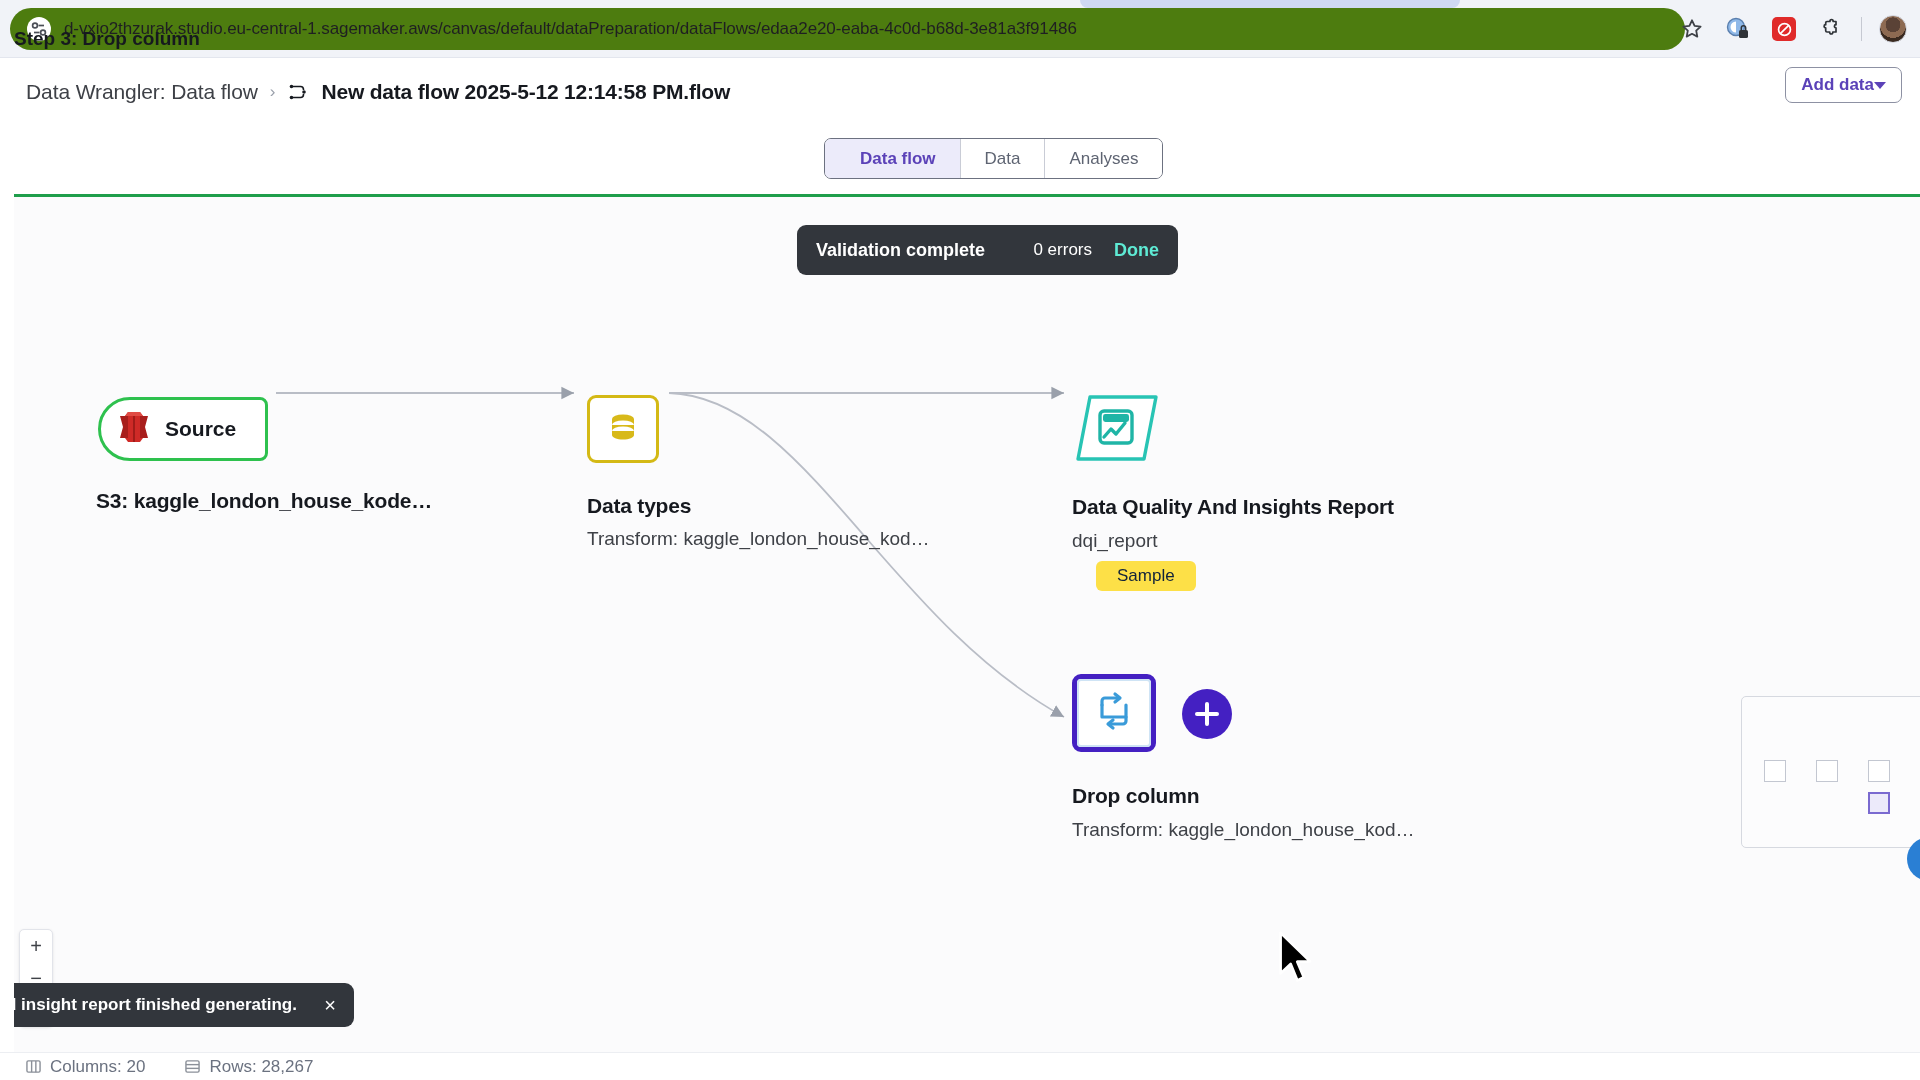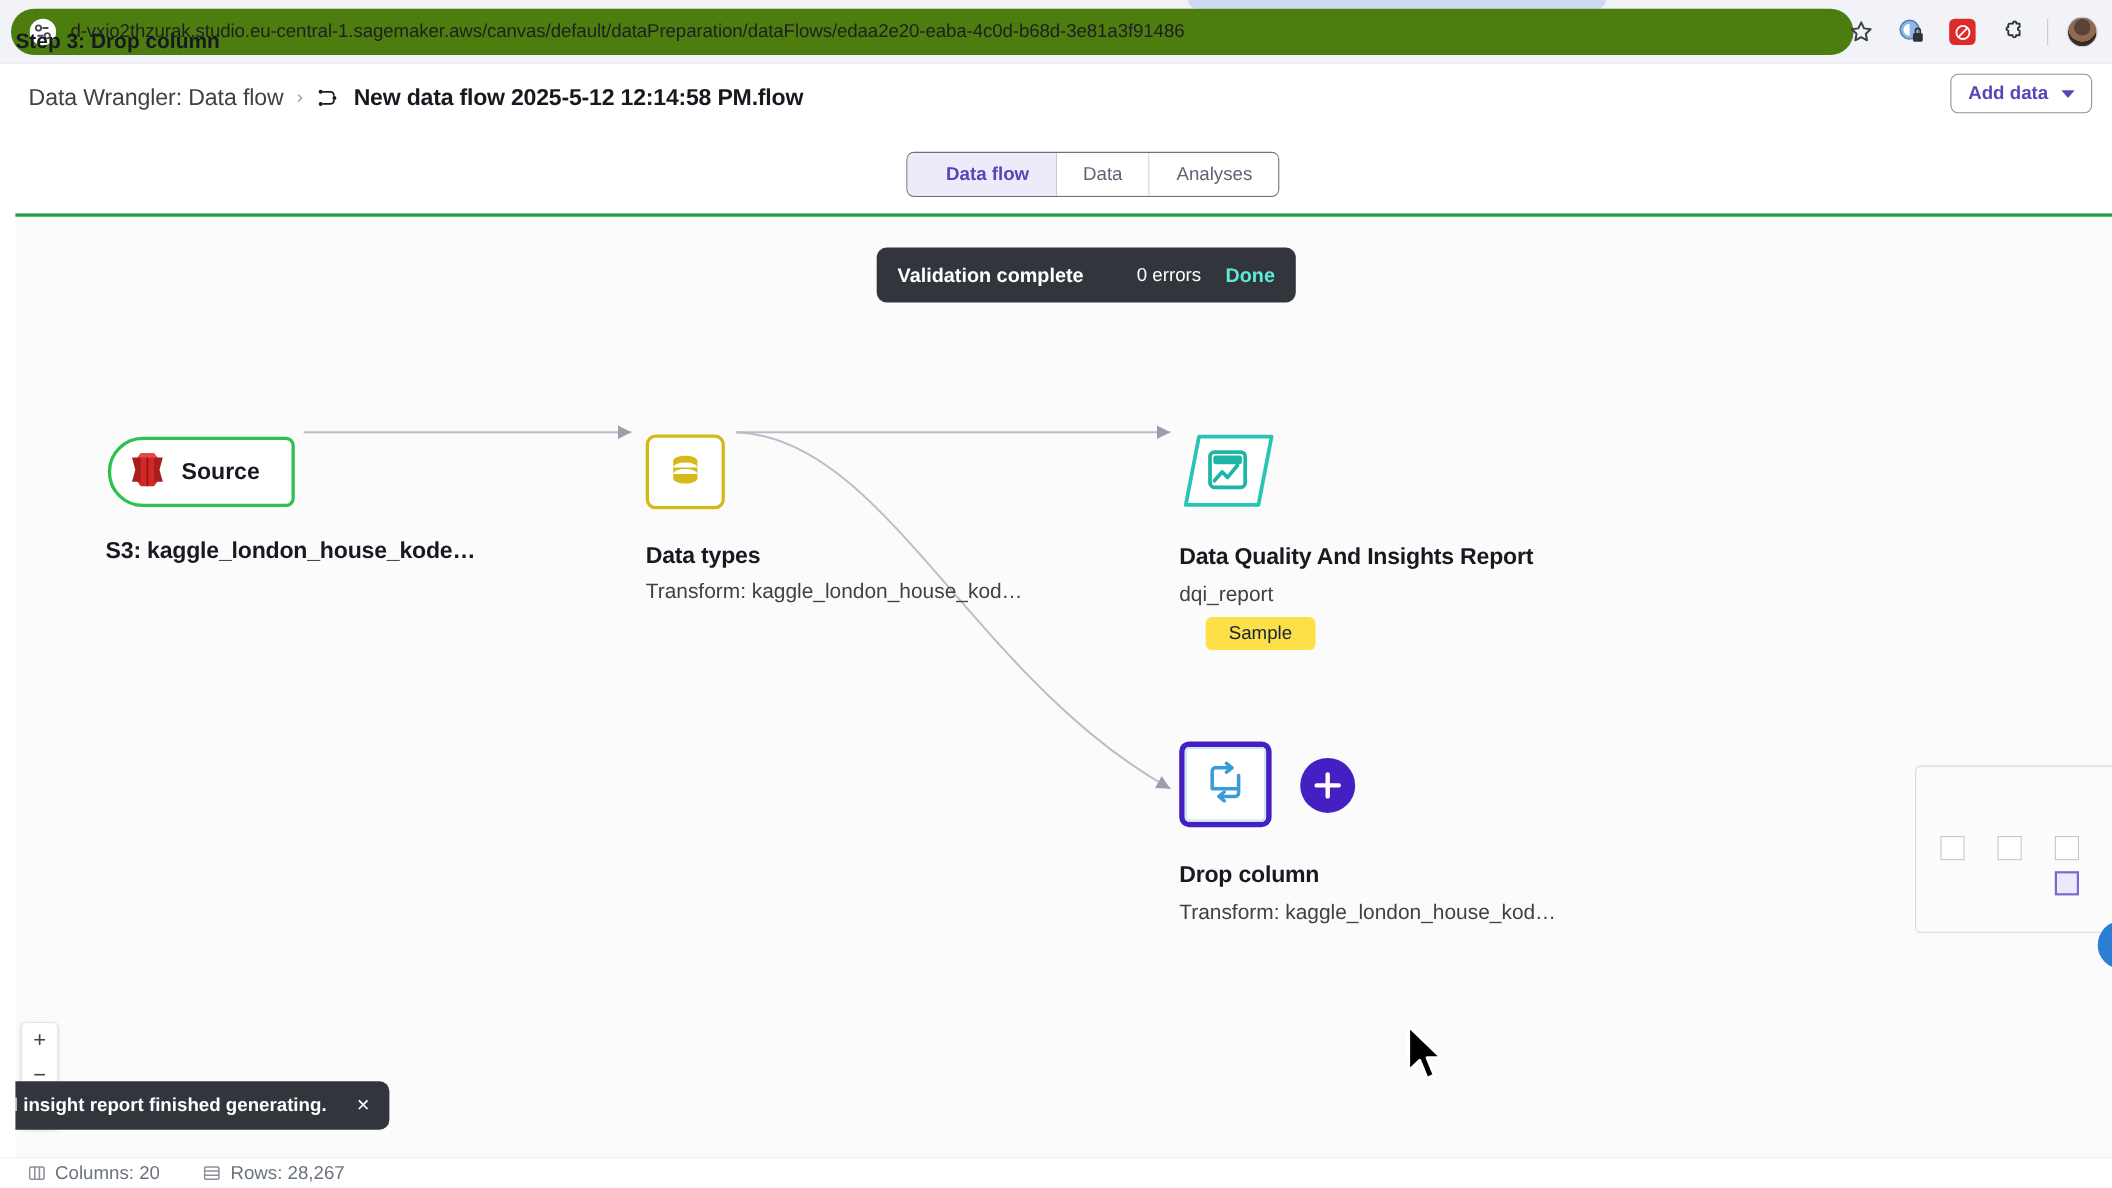--- a/index.html
+++ b/index.html
@@ -61,37 +61,37 @@
     background: radial-gradient(circle at 50% 34%, #5a4236 0 34%, #8d6a52 35% 60%, #3a2a20 61% 100%);
     border: 1px solid #d4d7e0;
   }
 
   
   .app-header {
     position: absolute; top: 58px; left: 0;
     width: 1920px; height: 68px;
     background: #ffffff;
     display: flex; align-items: center;
-    border-bottom: 6px solid #7f1d1d;
+    border-bottom: 1px solid #7f1d1d;
   }
   .breadcrumb { display: flex; align-items: center; margin-left: 26px; gap: 12px; }
   .bc-root { font-size: 21px; color: #3e4147; letter-spacing: -0.1px; }
   .bc-sep { font-size: 17px; color: #9aa0ab; }
   .bc-flow-icon { width: 22px; height: 22px; flex: 0 0 22px; }
   .bc-current {
     font-size: 21px; font-weight: bold; color: #16191f;
     letter-spacing: -0.2px;
   }
   .add-data-btn {
     position: absolute; right: 18px; top: 9px;
     height: 36px; padding: 0 15px;
     background: #ffffff;
     border: 1px solid #8d91a3;
     border-radius: 7px;
-    display: flex; align-items: center; gap: 12px;
+    display: flex; align-items: center; gap: 0;
     cursor: pointer;
   }
   .add-data-btn span.lbl { font-size: 17px; font-weight: bold; color: #5b42b8; }
   .caret-down {
     width: 0; height: 0;
     border-left: 6px solid transparent;
     border-right: 6px solid transparent;
     border-top: 7px solid #5b42b8;
   }
 

